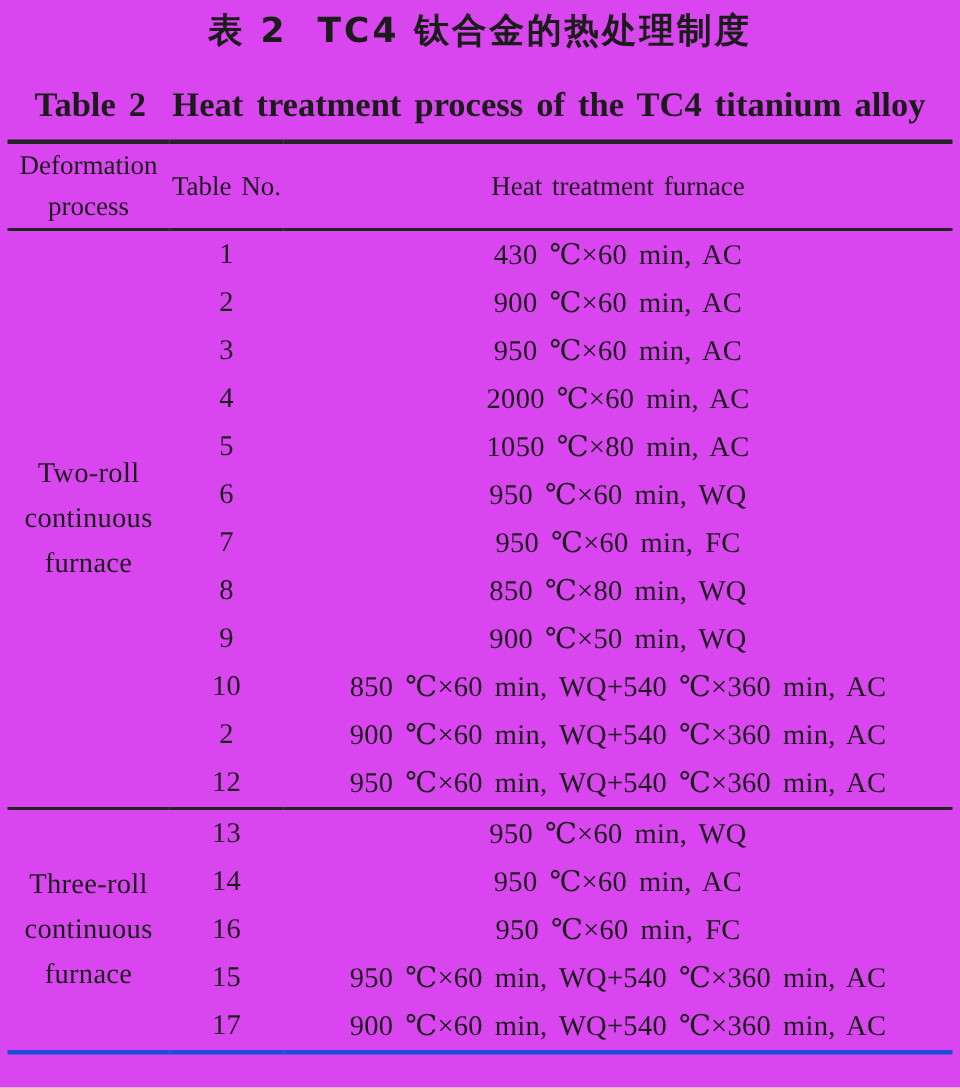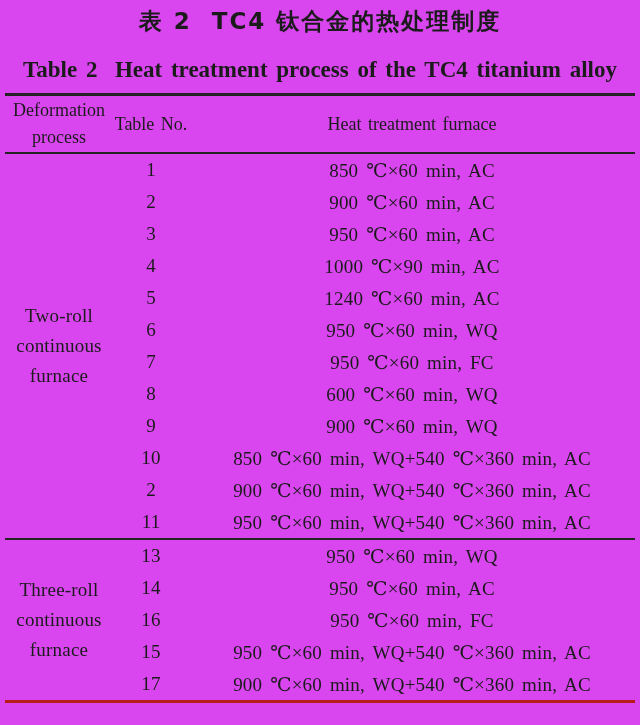--- a/index.html
+++ b/index.html
@@ -30,21 +30,21 @@
     font-weight: bold;
     word-spacing: 3px;
     white-space: pre;
   }
   table.ht {
     width: 630px;
     margin: 9px auto 0 auto;
     border-collapse: collapse;
     table-layout: fixed;
     border-top: 3px solid #232323;
-    border-bottom: 3px solid #b91c1c;
+    border-bottom: 3px solid #1d4ed8;
   }
   table.ht col.c-def    { width: 108px; }
   table.ht col.c-sample { width: 76px; }
   table.ht th {
     font-weight: normal;
     font-size: 18px;
     line-height: 27px;
     height: 56px;
     padding: 0;
     text-align: center;
@@ -92,64 +92,64 @@
       <tr>
         <th>Deformation process</th>
         <th>Table No.</th>
         <th>Heat treatment furnace</th>
       </tr>
     </thead>
     <tbody>
       <tr>
         <td rowspan="12" class="group-label">Two-roll continuous furnace</td>
         <td>1</td>
-        <td class="process">850 ℃×60 min, AC</td>
+        <td class="process">430 ℃×60 min, AC</td>
       </tr>
       <tr>
         <td>2</td>
         <td class="process">900 ℃×60 min, AC</td>
       </tr>
       <tr>
         <td>3</td>
         <td class="process">950 ℃×60 min, AC</td>
       </tr>
       <tr>
         <td>4</td>
-        <td class="process">1000 ℃×90 min, AC</td>
+        <td class="process">2000 ℃×60 min, AC</td>
       </tr>
       <tr>
         <td>5</td>
-        <td class="process">1240 ℃×60 min, AC</td>
+        <td class="process">1050 ℃×80 min, AC</td>
       </tr>
       <tr>
         <td>6</td>
         <td class="process">950 ℃×60 min, WQ</td>
       </tr>
       <tr>
         <td>7</td>
         <td class="process">950 ℃×60 min, FC</td>
       </tr>
       <tr>
         <td>8</td>
-        <td class="process">600 ℃×60 min, WQ</td>
+        <td class="process">850 ℃×80 min, WQ</td>
       </tr>
       <tr>
         <td>9</td>
-        <td class="process">900 ℃×60 min, WQ</td>
+        <td class="process">900 ℃×50 min, WQ</td>
       </tr>
       <tr>
         <td>10</td>
         <td class="process">850 ℃×60 min, WQ+540 ℃×360 min, AC</td>
       </tr>
       <tr>
         <td>2</td>
         <td class="process">900 ℃×60 min, WQ+540 ℃×360 min, AC</td>
       </tr>
       <tr>
-        <td>11</td>
+        <td>12</td>
         <td class="process">950 ℃×60 min, WQ+540 ℃×360 min, AC</td>
       </tr>
 
       <tr class="sep">
         <td rowspan="5" class="group-label">Three-roll continuous furnace</td>
         <td>13</td>
         <td class="process">950 ℃×60 min, WQ</td>
       </tr>
       <tr>
         <td>14</td>

